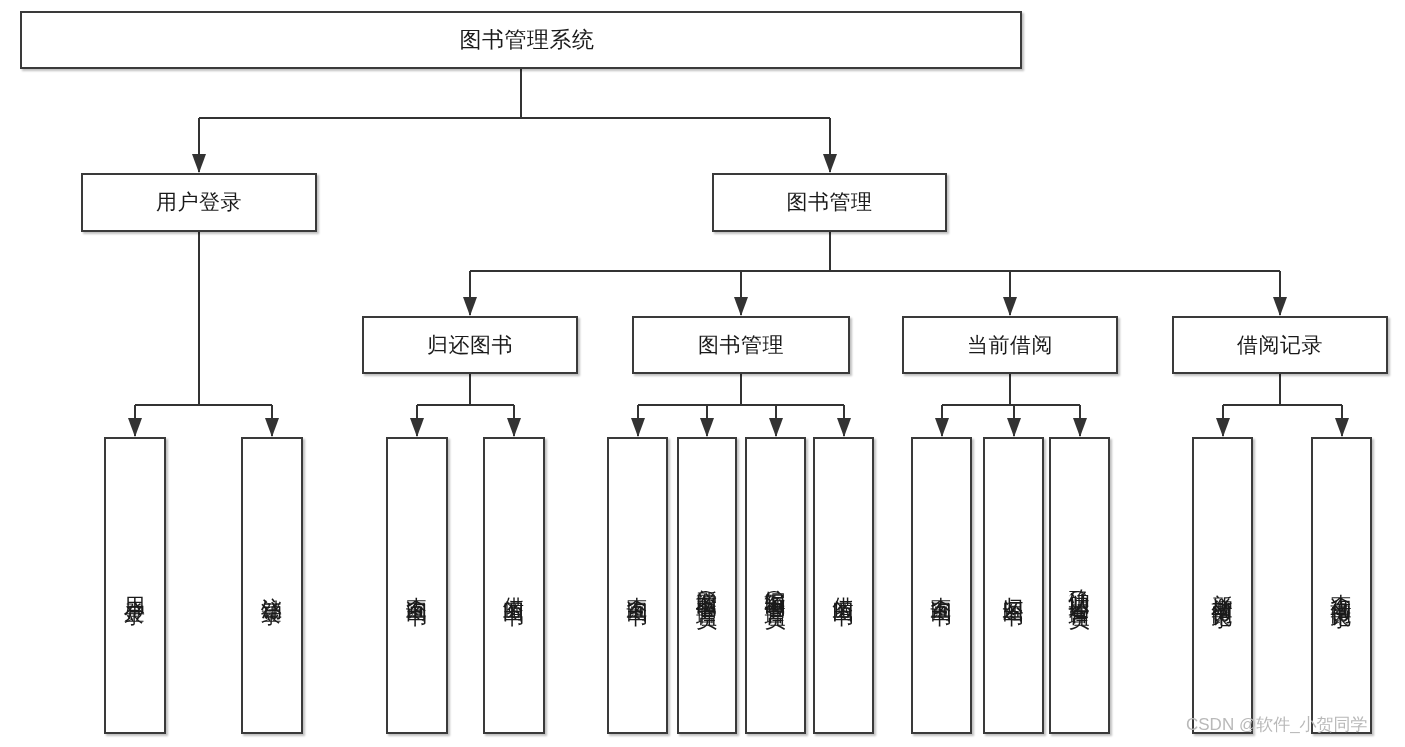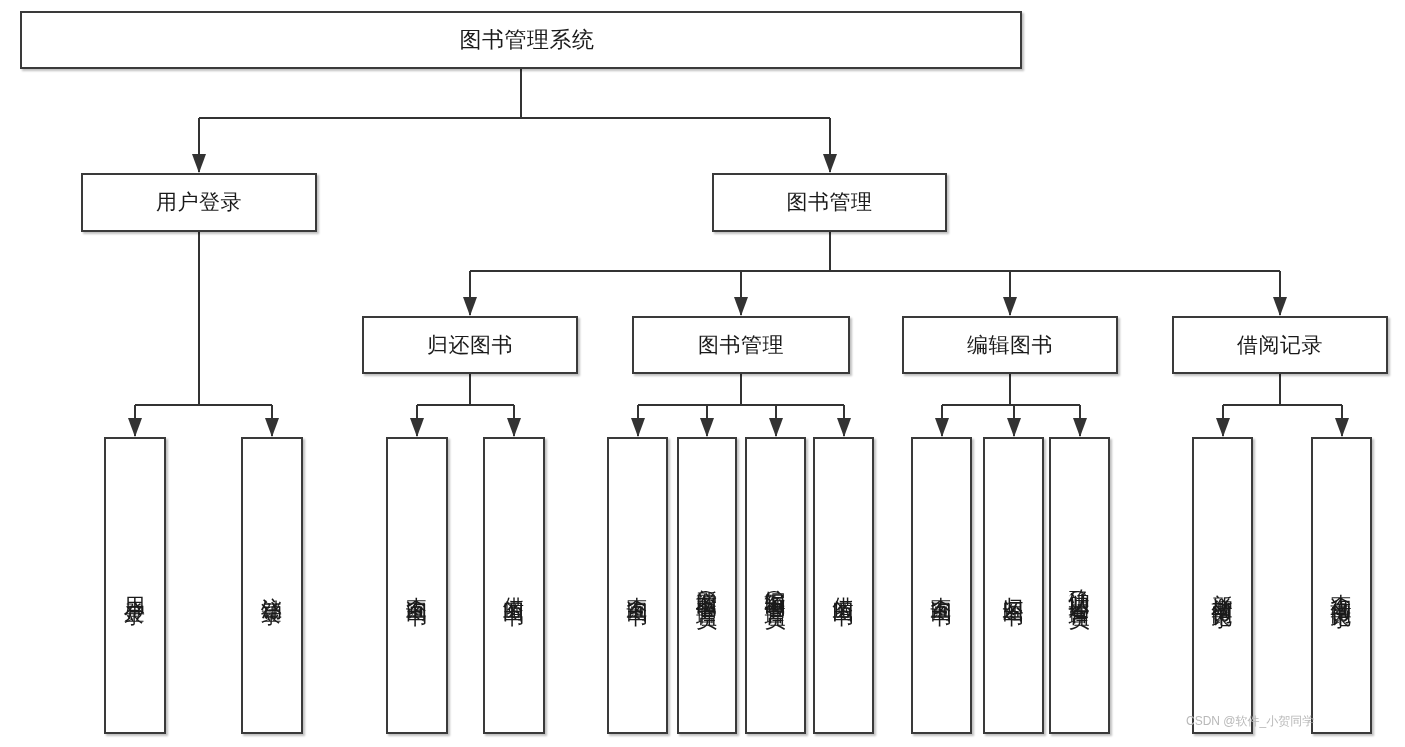--- a/index.html
+++ b/index.html
@@ -52,21 +52,21 @@
     letter-spacing: 3px;
     font-size: 21px;
     line-height: 1;
     white-space: nowrap;
   }
   .node.root .node-label { font-size: 22px; }
   .watermark {
     position: absolute;
     left: 1186px;
     top: 713px;
-    font-size: 12px;
+    font-size: 17px;
     color: #b9b9b9;
     white-space: nowrap;
     font-family: "Liberation Sans", "DejaVu Sans", sans-serif;
   }
 </style>
 </head>
 <body>
 
 <div id="diagram-root">
   <svg class="edges" viewBox="0 0 1405 747">
@@ -133,21 +133,21 @@
       <div class="node" style="left: 712px; top: 173px; width: 235px; height: 59px;">
         <span class="node-label">图书管理</span>
       </div>
       <div class="node" style="left: 362px; top: 316px; width: 216px; height: 58px;">
         <span class="node-label">归还图书</span>
       </div>
       <div class="node" style="left: 632px; top: 316px; width: 218px; height: 58px;">
         <span class="node-label">图书管理</span>
       </div>
       <div class="node" style="left: 902px; top: 316px; width: 216px; height: 58px;">
-        <span class="node-label">编辑图书</span>
+        <span class="node-label">当前借阅</span>
       </div>
       <div class="node" style="left: 1172px; top: 316px; width: 216px; height: 58px; align-items: center;">
         <span class="node-label">借阅记录</span>
       </div>
       <div class="node vertical" style="left: 104px; top: 437px; width: 62px; height: 297px;">
         <span class="node-label">用户登录</span>
       </div>
       <div class="node vertical" style="left: 241px; top: 437px; width: 62px; height: 297px;">
         <span class="node-label">注销登录</span>
       </div>

